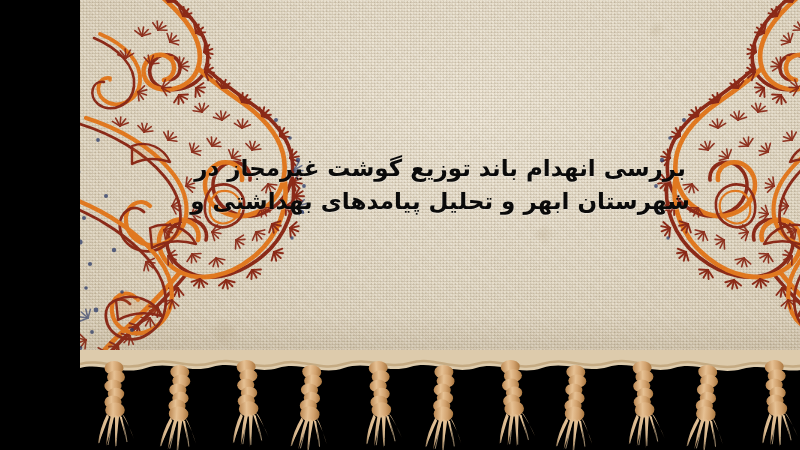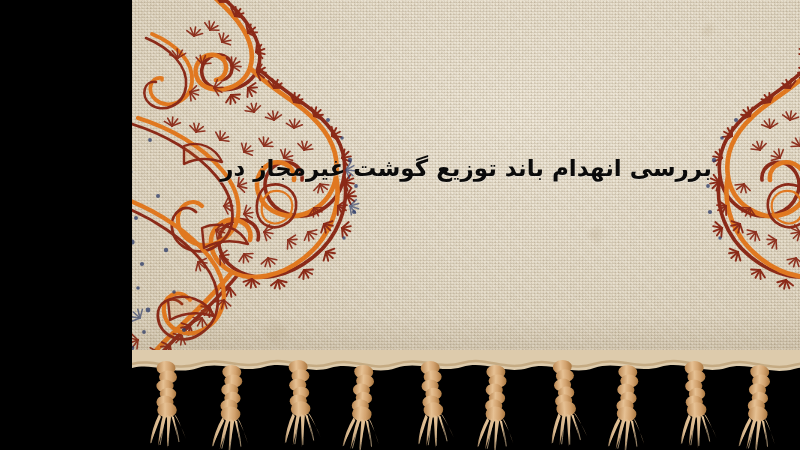--- a/index.html
+++ b/index.html
@@ -1,18 +1,18 @@
 <!DOCTYPE html>
 <html lang="fa" dir="rtl"><head>
 <meta charset="utf-8">
 <title>Termeh Title Card</title>
 <style>
   html,body{margin:0;padding:0;background:#000;}
   #stage{
-    position:relative;width:668px;height:450px;overflow:hidden;
+    position:relative;width:720px;height:450px;overflow:hidden;
     font-family:"DejaVu Sans","Liberation Sans",sans-serif;
     background:#000;
   }
 
   
   .fabric{
     position:absolute;left:0;top:0;width:800px;height:378px;overflow:hidden;
     background:
       radial-gradient(ellipse 520px 300px at 50% 30%, #efe7d7 0%, #e6ddca 55%, #ddd2bc 100%);
   }
@@ -757,20 +757,21 @@
           </g>
         </g>
       </svg>
     </div>
 
     <div class="hem-shade"></div>
   </div>
 
   <div class="title-wrap">
     <span class="title-line">بررسی انهدام باند توزیع گوشت غیرمجاز در</span>
+    <span class="title-line">شهرستان ابهر و تحلیل پیامدهای بهداشتی و</span>
   </div>
 
   <div class="fringe">
     <svg viewBox="0 0 800 100">
       <defs>
         <linearGradient id="cordG" x1="0" y1="0" x2="1" y2="0">
           <stop offset="0%" stop-color="#b9854f"></stop>
           <stop offset="40%" stop-color="#e6c194"></stop>
           <stop offset="70%" stop-color="#d2a26e"></stop>
           <stop offset="100%" stop-color="#a9763f"></stop>

